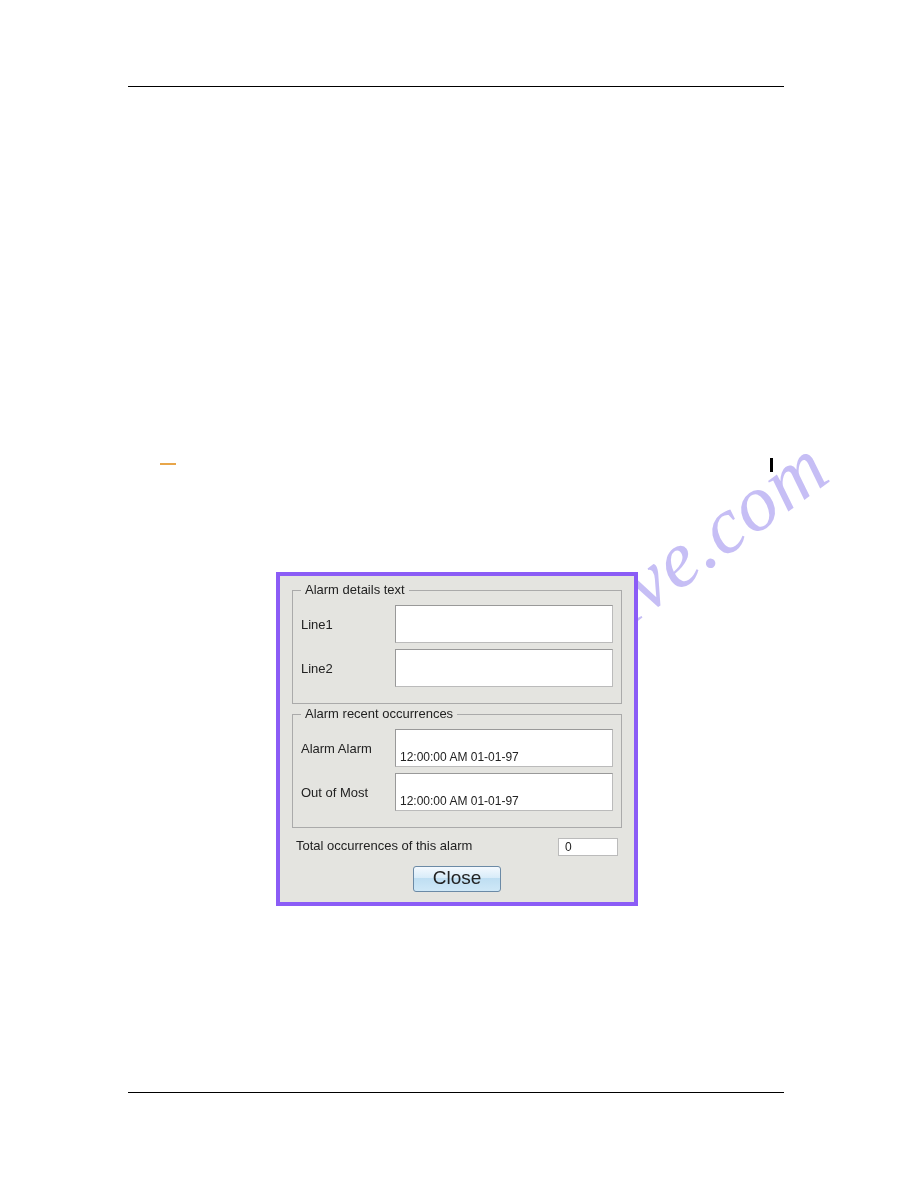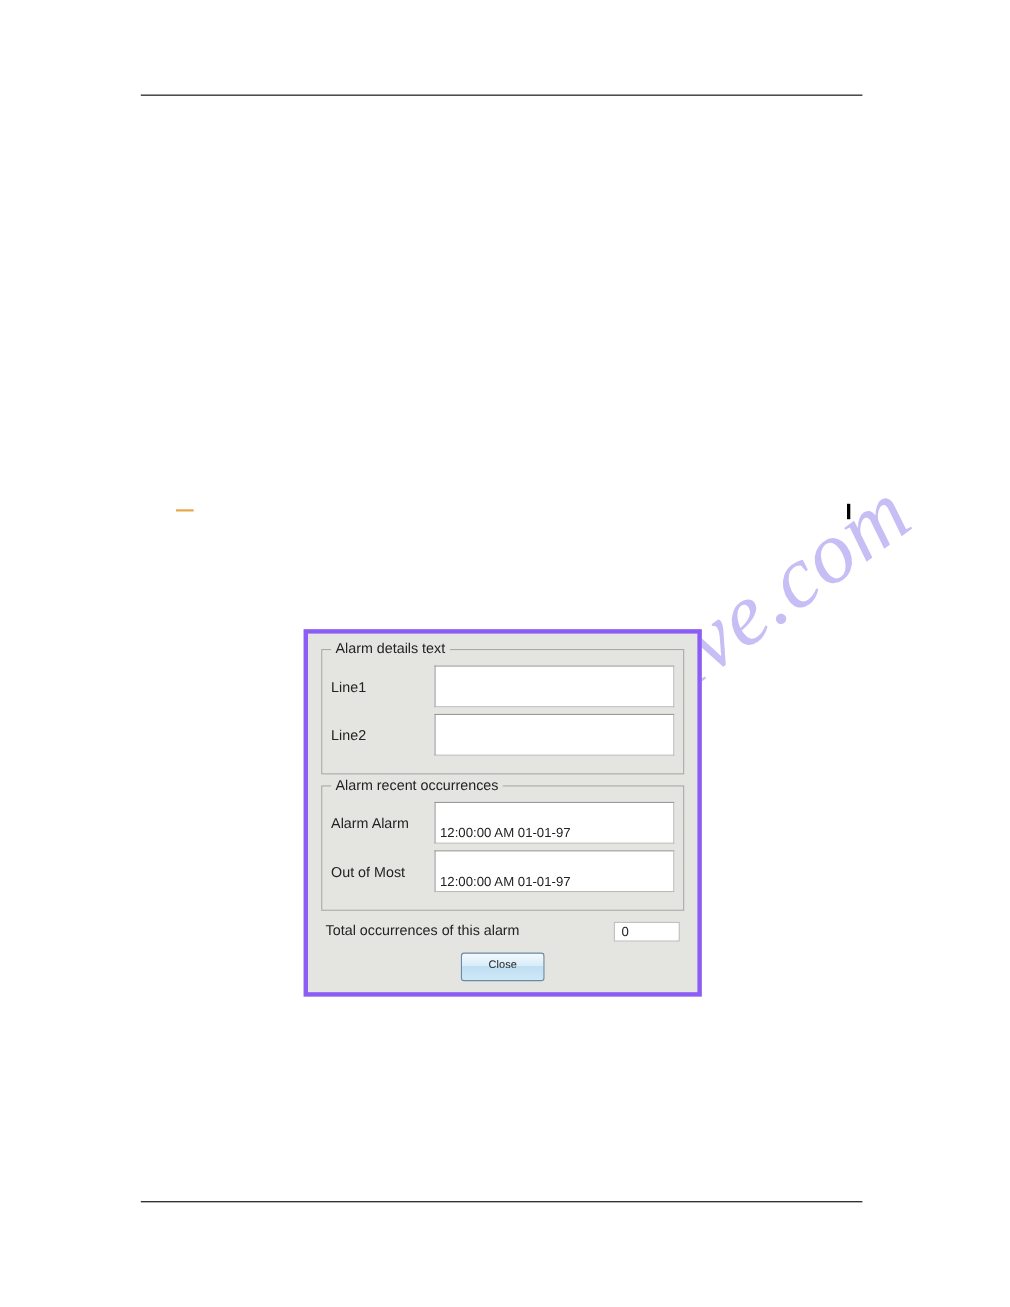--- a/index.html
+++ b/index.html
@@ -129,27 +129,27 @@
     font-size: 12px;
     text-align: left;
     line-height: 16px;
   }
   .btn-row {
     text-align: center;
     margin-top: 4px;
   }
   .close-btn {
     display: inline-block;
-    width: 76px;
+    width: 88px;
     height: 26px;
     line-height: 22px;
     background: linear-gradient(#f4f9fe, #d8ecf9 45%, #bedef2 46%, #cfe8f7);
     border: 1px solid #6b8aa6;
     border-radius: 3px;
-    font-size: 10px;
+    font-size: 19px;
     text-align: center;
     color: #222;
     cursor: pointer;
   }
 </style>
 </head>
 <body>
 <div class="page">
 
   <div class="hr-top"></div>

